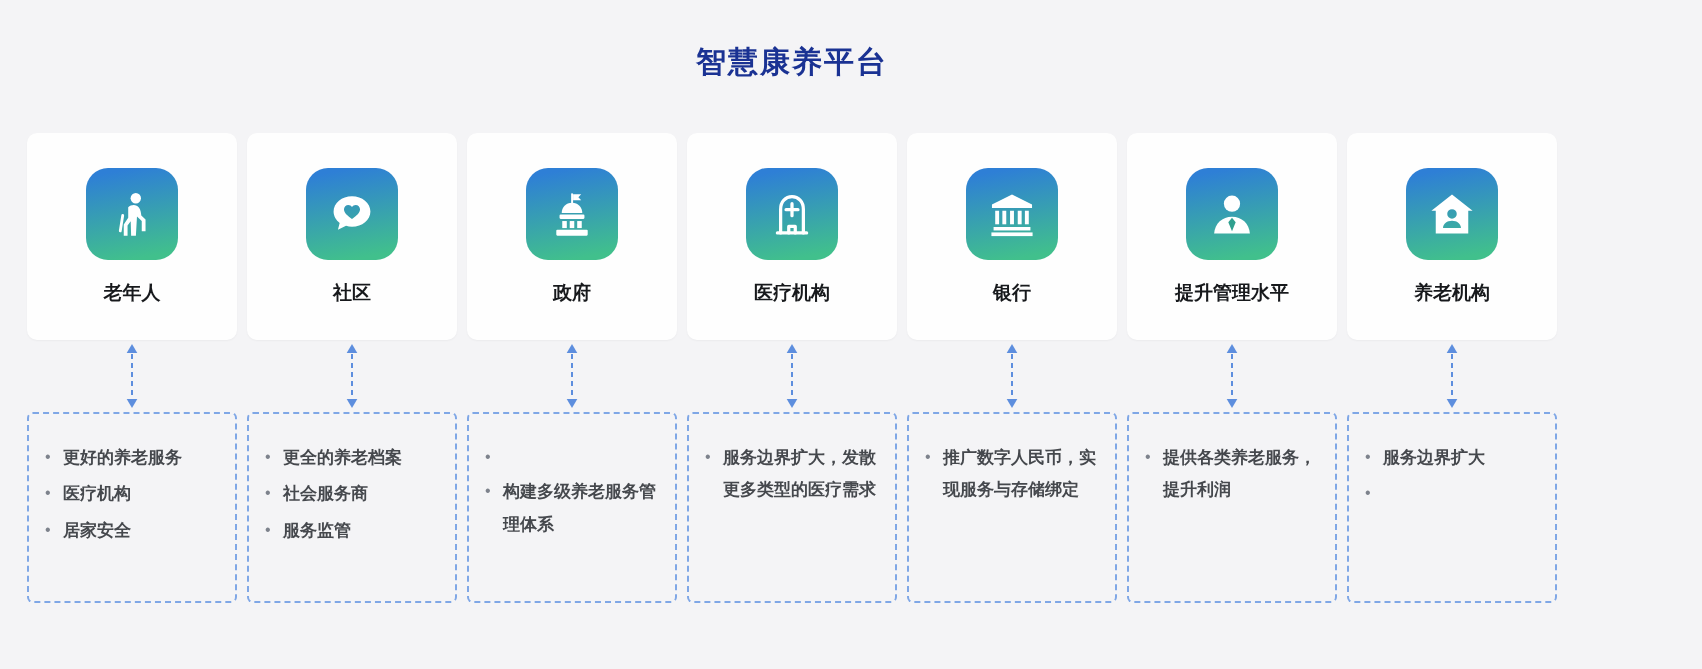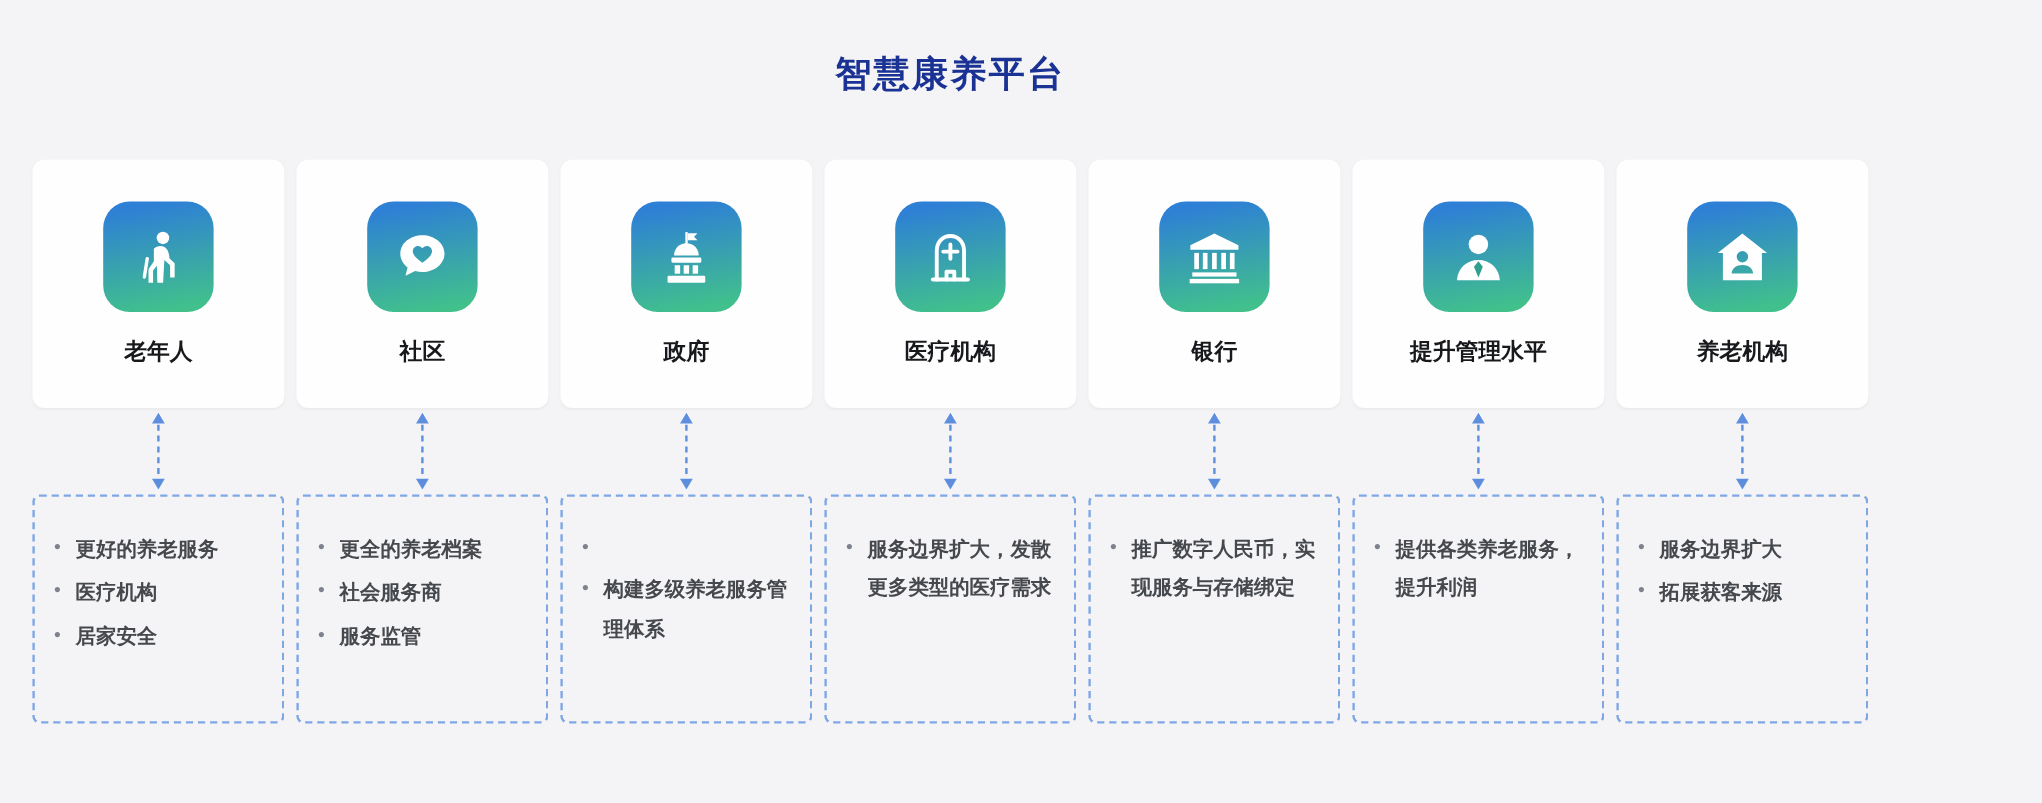--- a/index.html
+++ b/index.html
@@ -311,19 +311,18 @@
       </svg>
     </div>
     <div class="benefits">
       <ul class="benefit-list">
             <li>
               <span class="bullet">•</span>
               <span class="benefit-text">服务边界扩大</span>
             </li>
             <li>
               <span class="bullet">•</span>
-              <span class="benefit-text">拓展获客来源</span>
             </li>
           </ul>
     </div>
   </div>
 </div>
 </div>
 
 </body></html>

